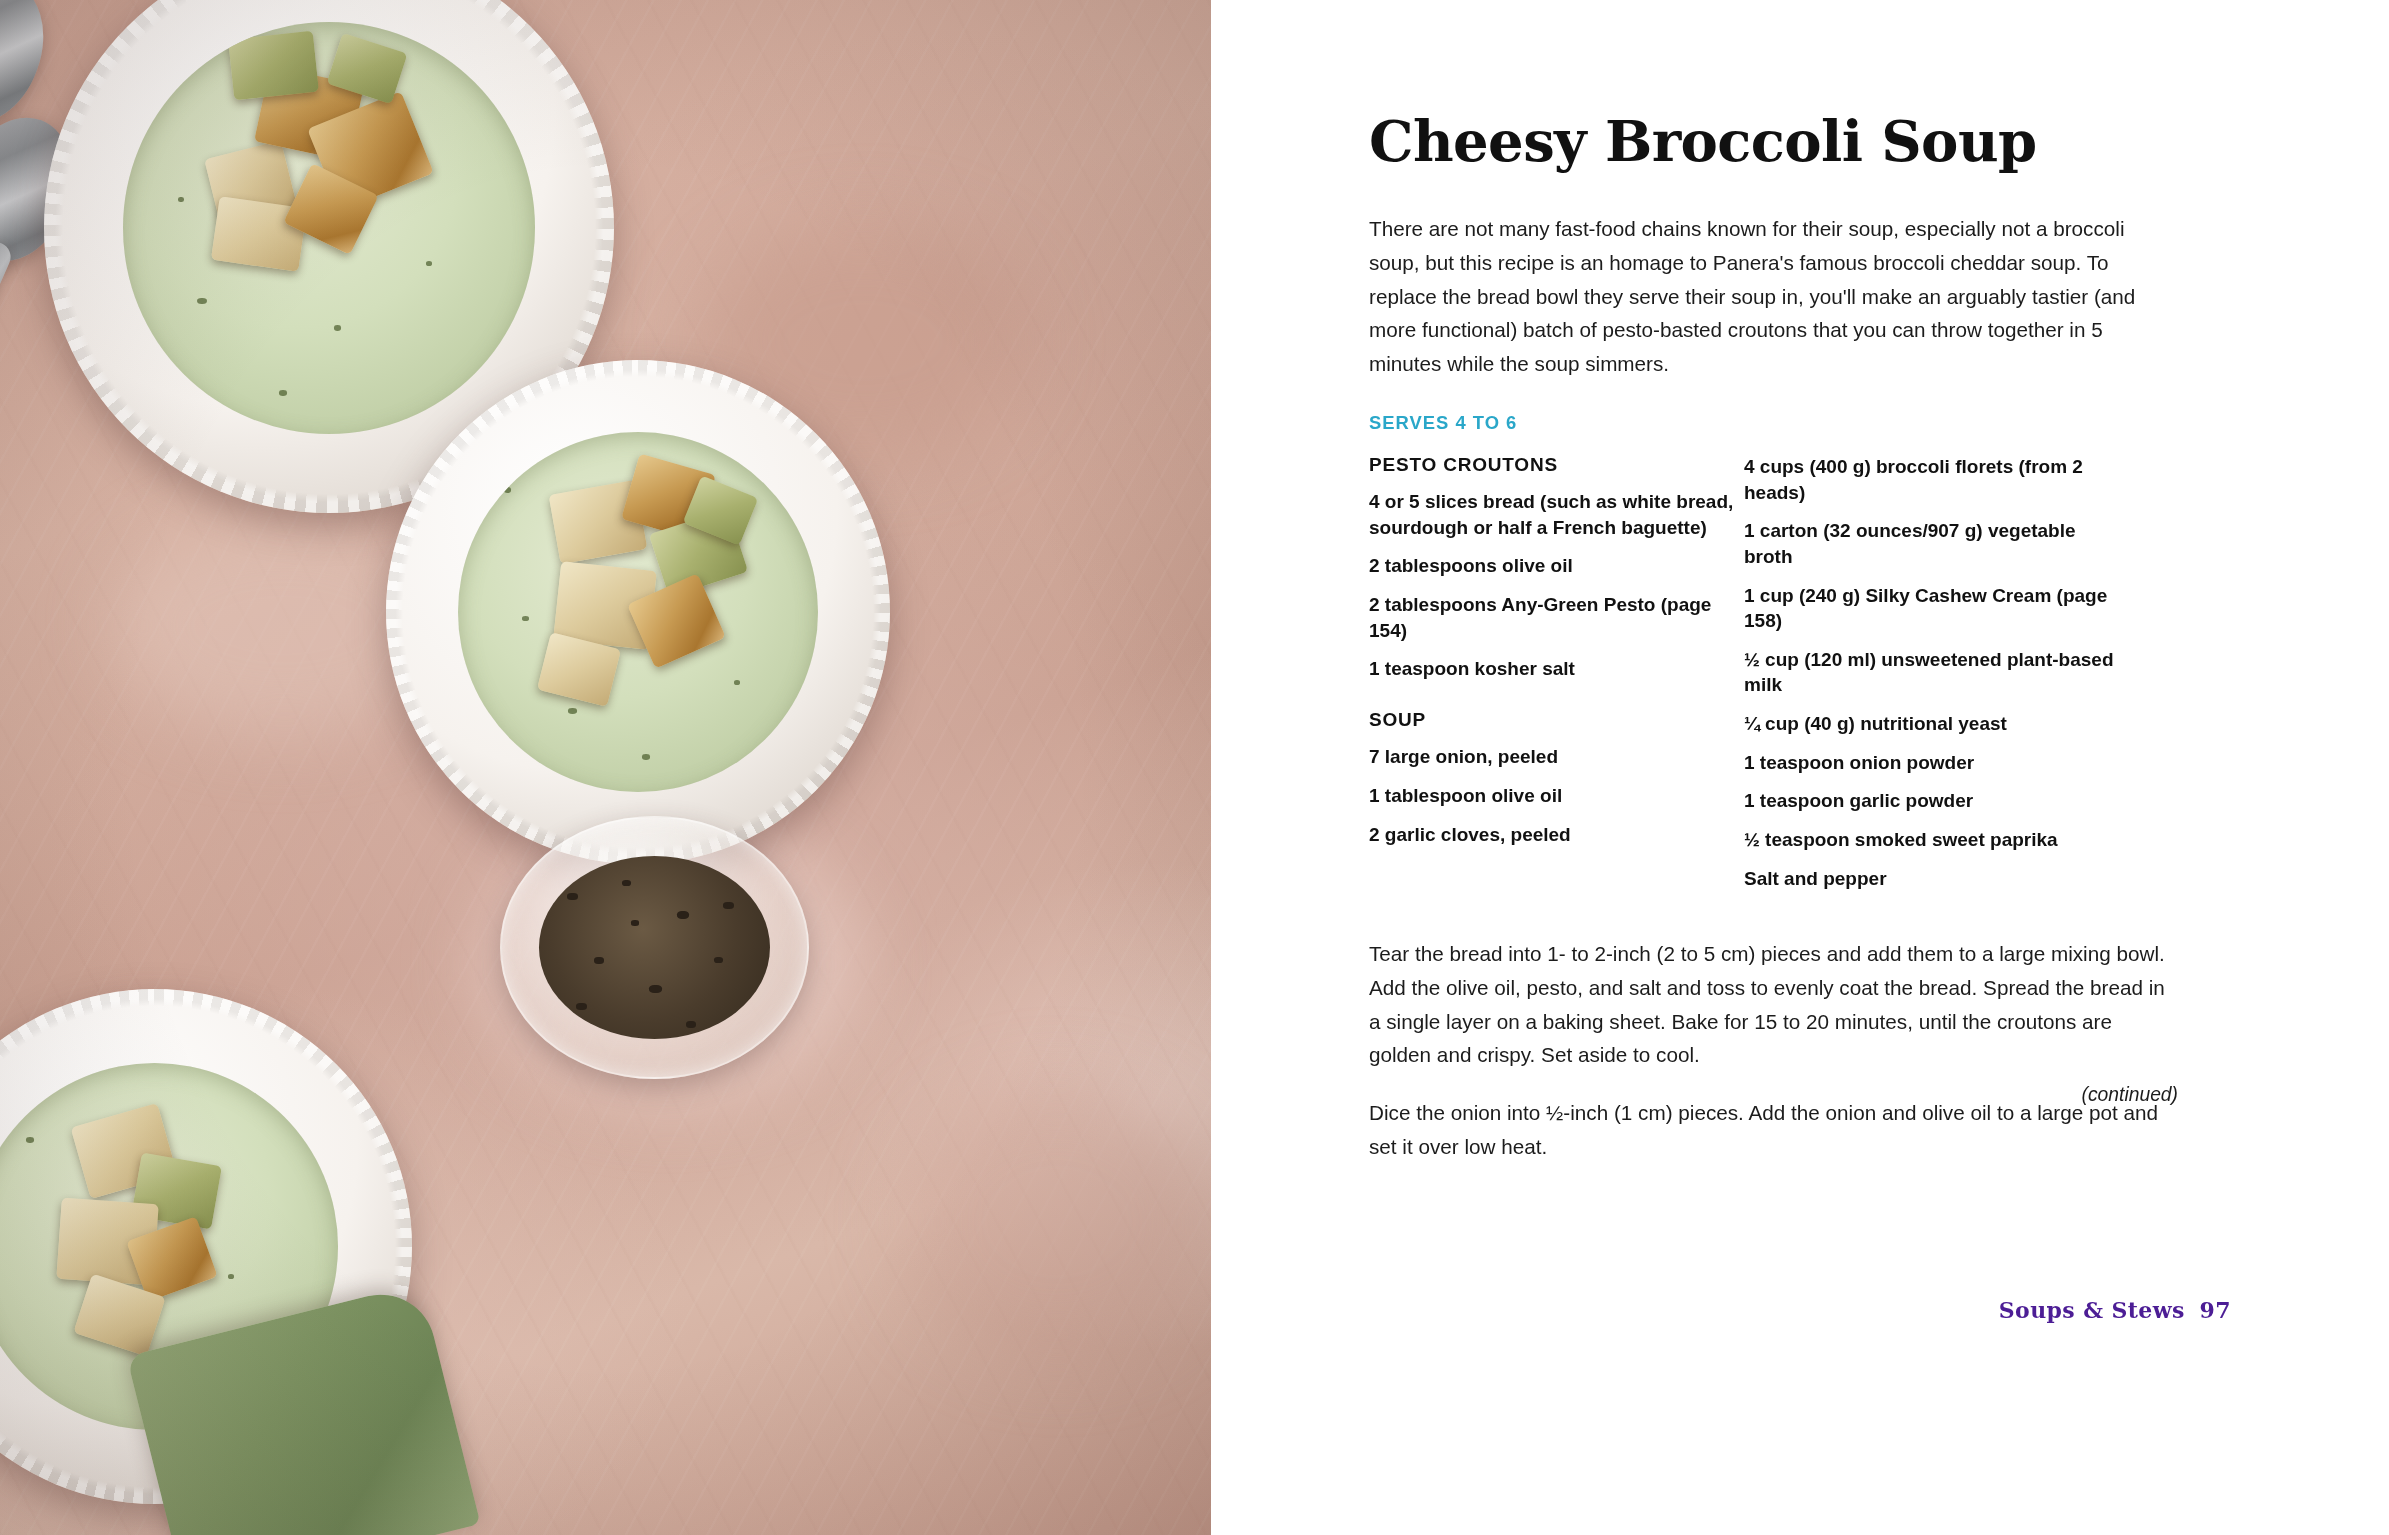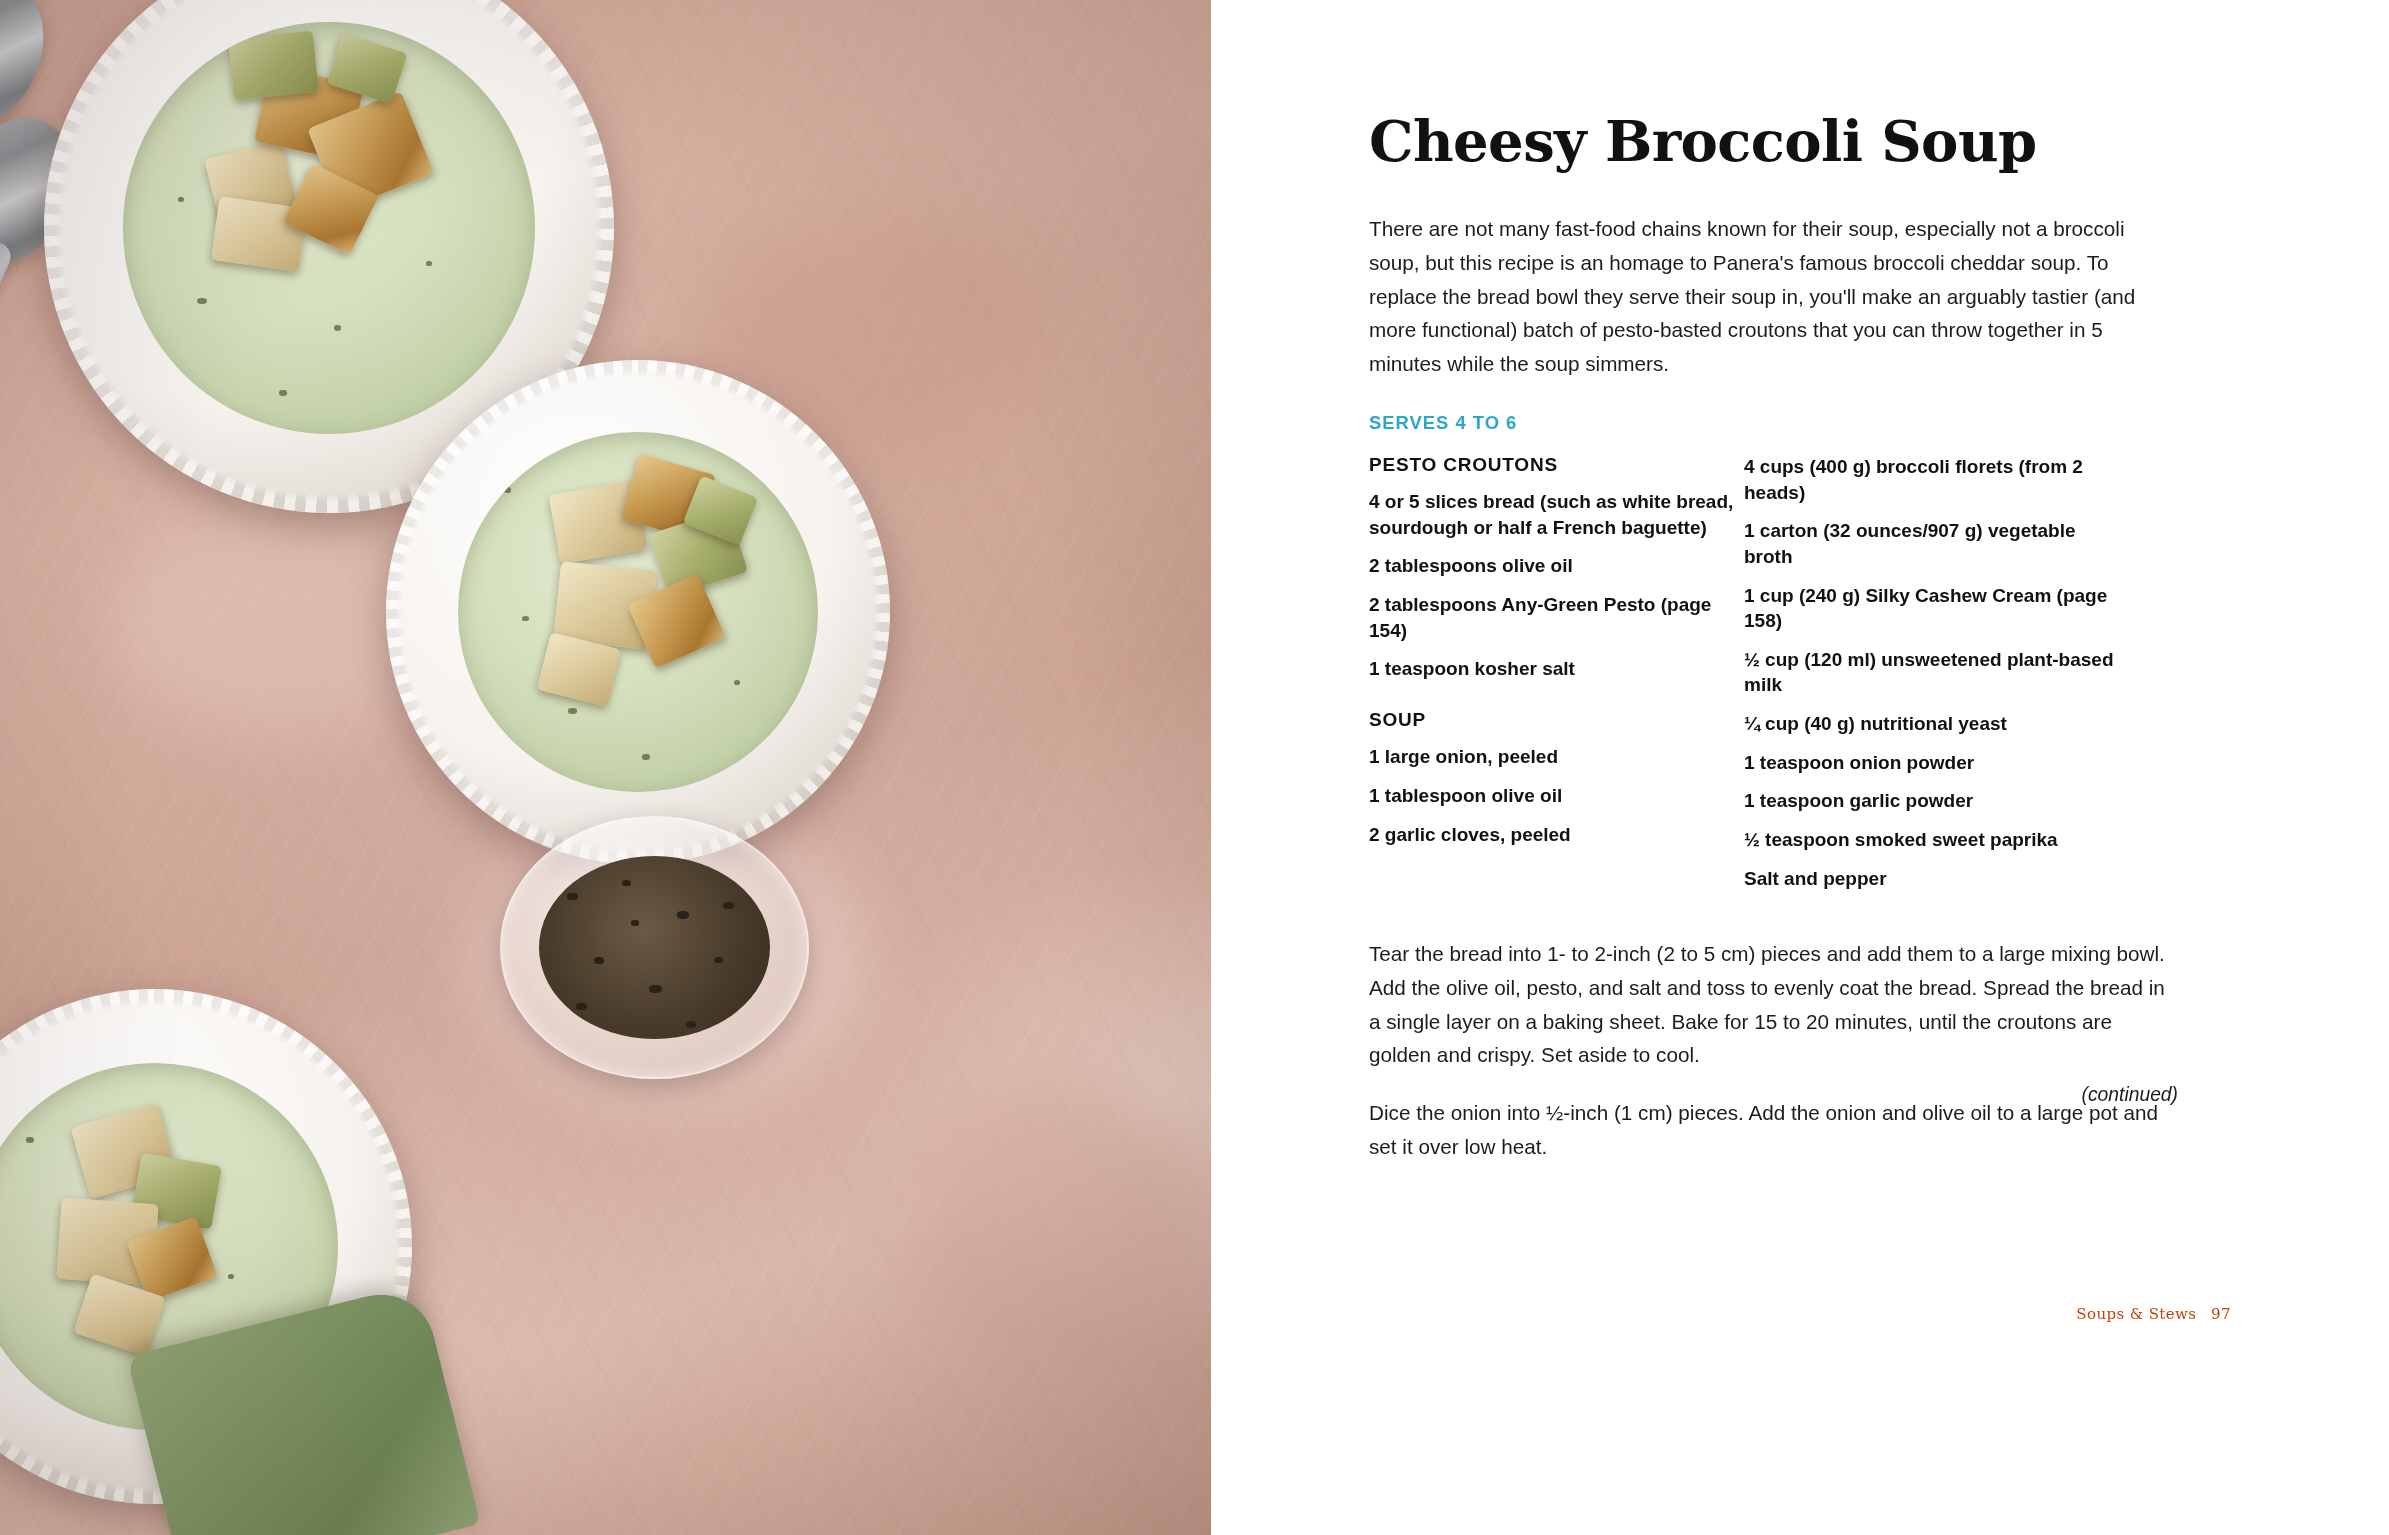--- a/index.html
+++ b/index.html
@@ -219,23 +219,23 @@
     font-size: 19.3px;
     font-style: italic;
     color: #1c1c1c;
     text-align: right;
   }
   .folio {
     position: absolute;
     right: 158px;
     bottom: 53px;
     font-family: "DejaVu Serif", serif;
-    font-weight: 400;
-    font-size: 15px;
-    color: #c2410c;
+    font-weight: 700;
+    font-size: 22px;
+    color: #4c1d95;
     letter-spacing: 0.4px;
   }
   .folio .pg { margin-left: 14.7px; }
 </style>
 </head>
 <body>
 
 <div class="spread">
 
   <div class="photo-page">
@@ -348,21 +348,21 @@
 
       <div class="ing-cols">
         <div class="ing-col">
           <div class="ing-head">PESTO CROUTONS</div>
           <div class="ing-item">4 or 5 slices bread (such as white bread, sourdough or half a French baguette)</div>
           <div class="ing-item">2 tablespoons olive oil</div>
           <div class="ing-item">2 tablespoons Any-Green Pesto (page 154)</div>
           <div class="ing-item">1 teaspoon kosher salt</div>
 
           <div class="ing-head second">SOUP</div>
-          <div class="ing-item">1 large onion, peeled</div>
+          <div class="ing-item">7 large onion, peeled</div>
           <div class="ing-item">1 tablespoon olive oil</div>
           <div class="ing-item">2 garlic cloves, peeled</div>
         </div>
 
         <div class="ing-col">
           <div class="ing-item">4 cups (400 g) broccoli florets (from 2 heads)</div>
           <div class="ing-item">1 carton (32 ounces/907 g) vegetable broth</div>
           <div class="ing-item">1 cup (240 g) Silky Cashew Cream (page 158)</div>
           <div class="ing-item">½ cup (120 ml) unsweetened plant-based milk</div>
           <div class="ing-item">¼ cup (40 g) nutritional yeast</div>

